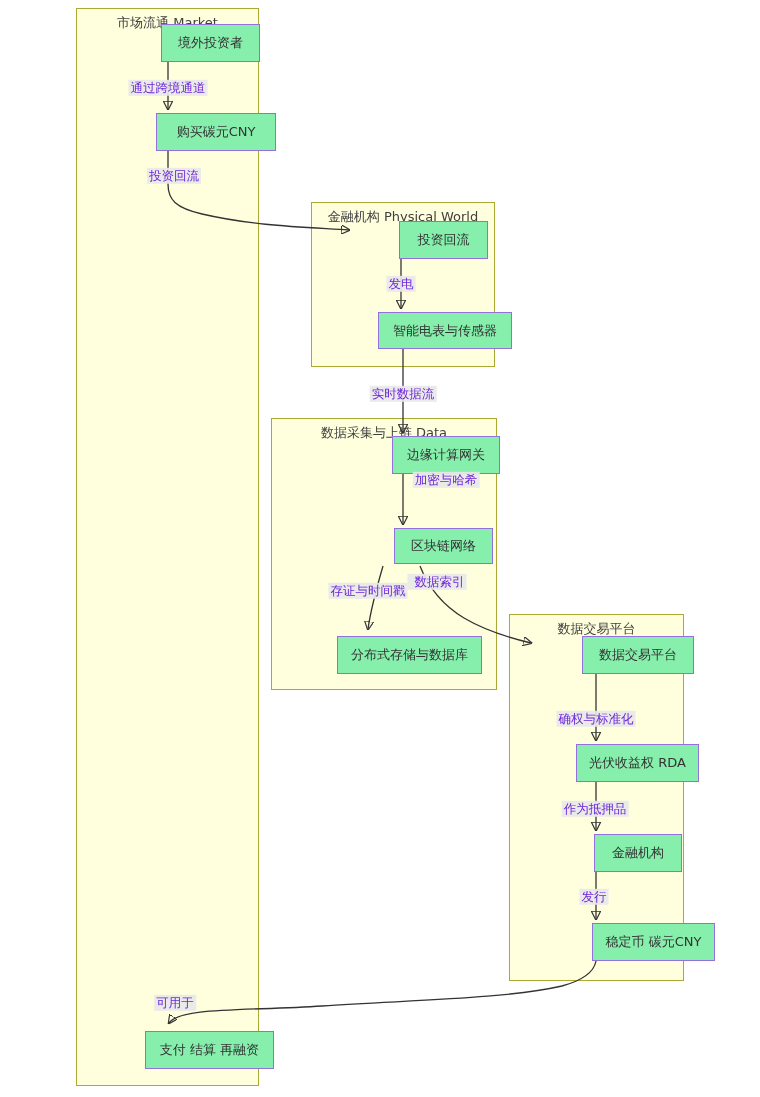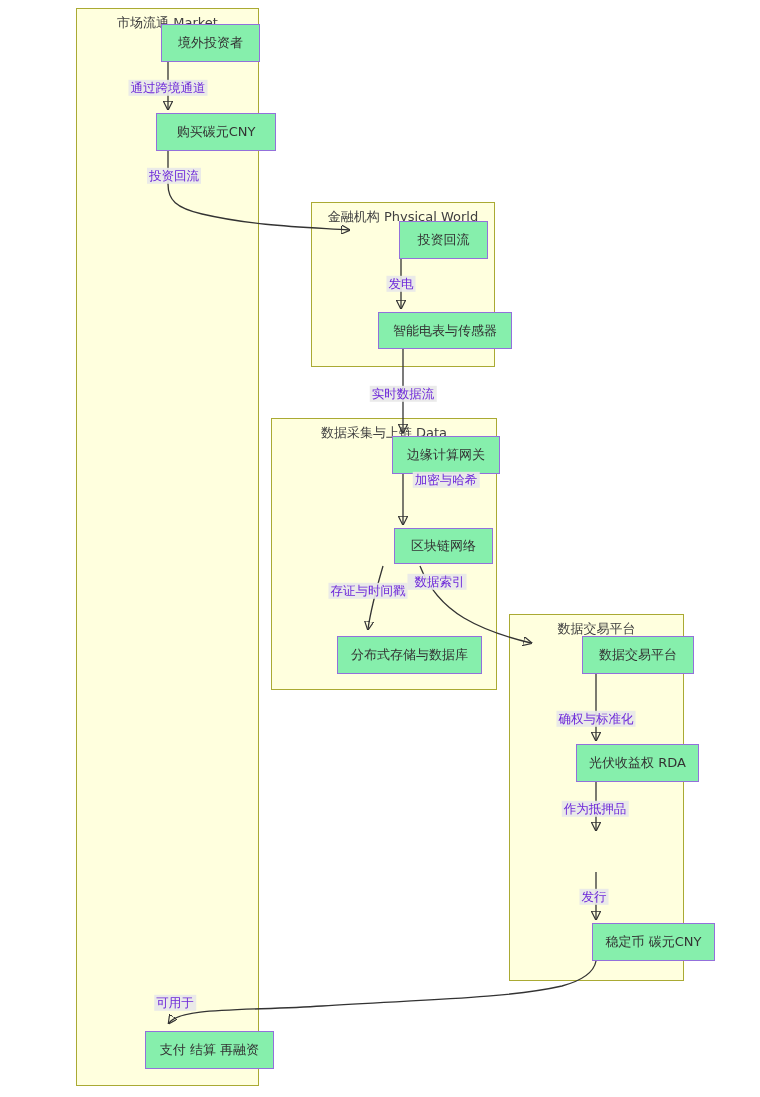--- a/index.html
+++ b/index.html
@@ -122,20 +122,21 @@
   <div class="node" id="n-investor">境外投资者</div>
   <div class="node" id="n-buy">购买碳元CNY</div>
   <div class="node" id="n-pay">支付 结算 再融资</div>
   <div class="node" id="n-pv">投资回流</div>
   <div class="node" id="n-meter">智能电表与传感器</div>
   <div class="node" id="n-gateway">边缘计算网关</div>
   <div class="node" id="n-blockchain">区块链网络</div>
   <div class="node" id="n-storage">分布式存储与数据库</div>
   <div class="node" id="n-platform">数据交易平台</div>
   <div class="node" id="n-rda">光伏收益权 RDA</div>
+  <div class="node" id="n-bank">金融机构</div>
   <div class="node" id="n-stablecoin">稳定币 碳元CNY</div>
 
   <div class="elabel" id="l-channel">通过跨境通道</div>
   <div class="elabel" id="l-reflow">投资回流</div>
   <div class="elabel" id="l-generate">发电</div>
   <div class="elabel" id="l-stream">实时数据流</div>
   <div class="elabel" id="l-hash">加密与哈希</div>
   <div class="elabel" id="l-timestamp">存证与时间戳</div>
   <div class="elabel" id="l-index">数据索引</div>
   <div class="elabel" id="l-standard">确权与标准化</div>

